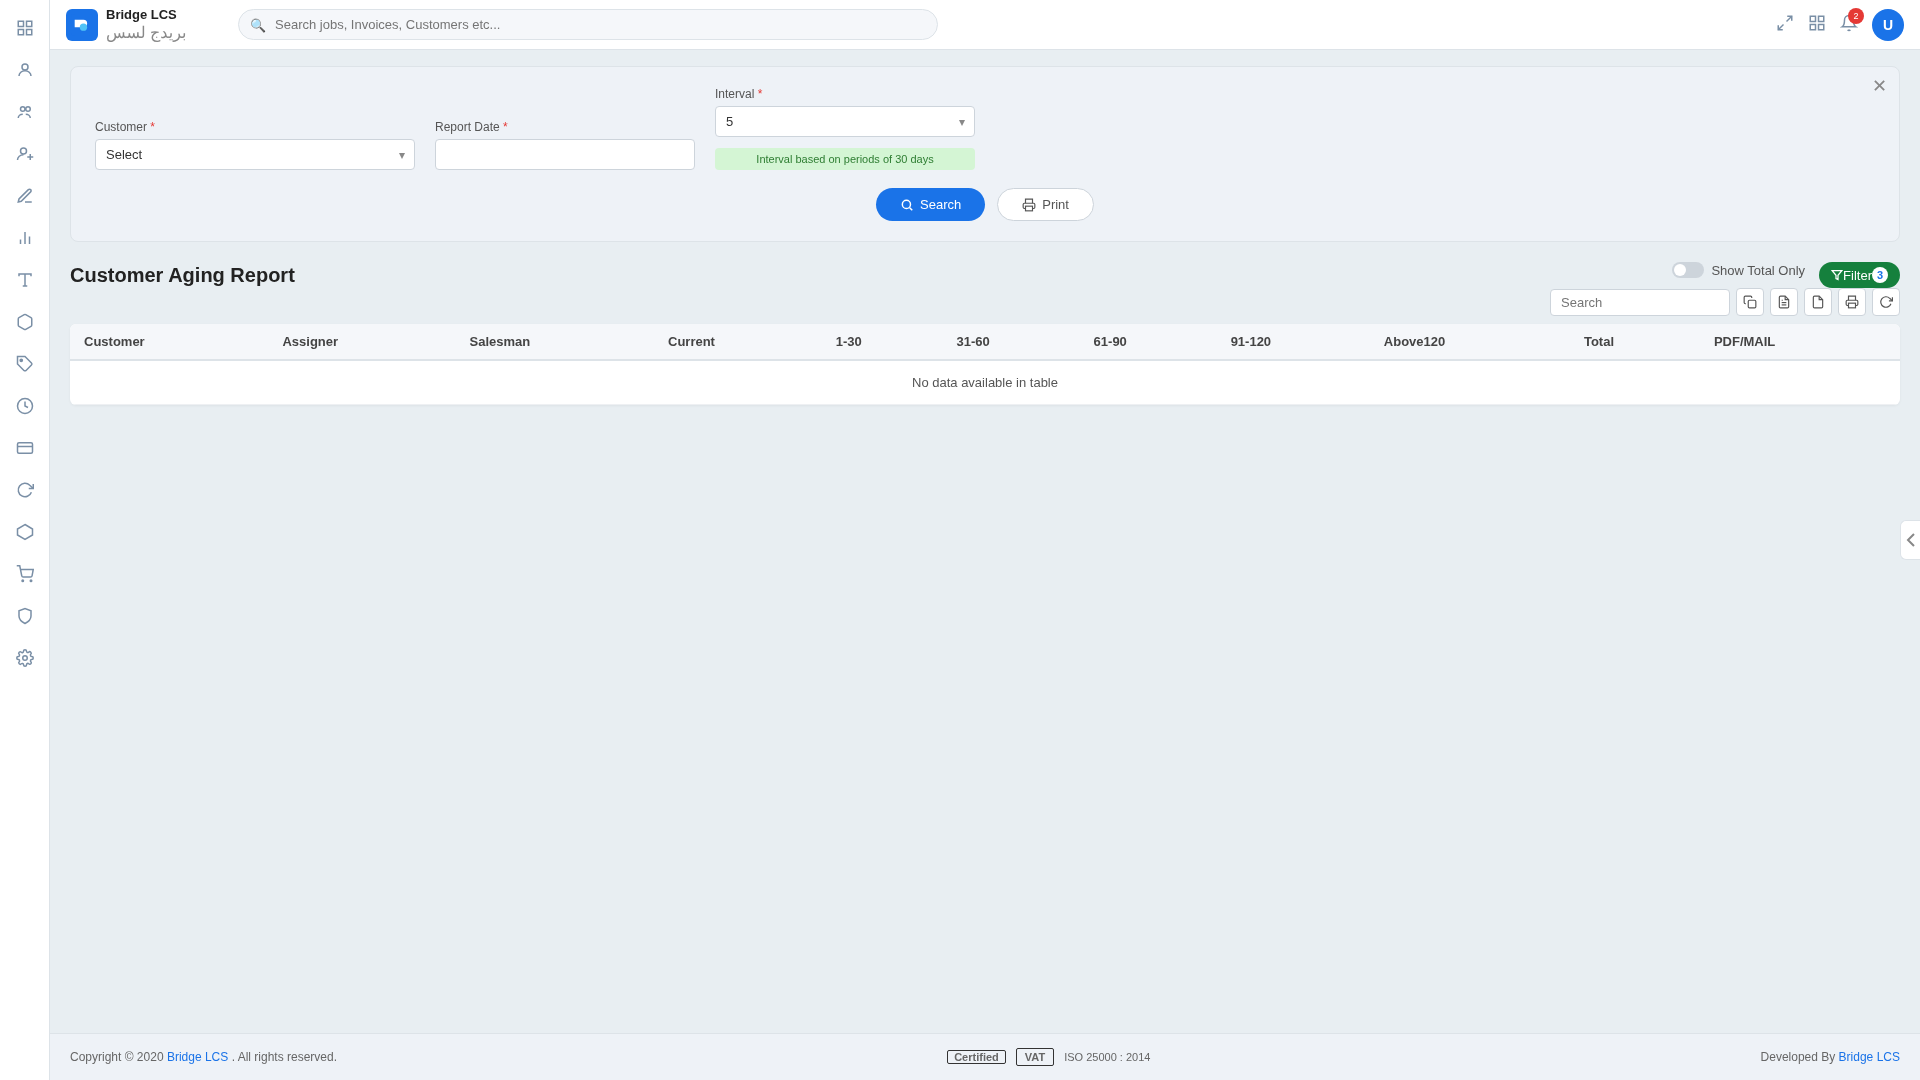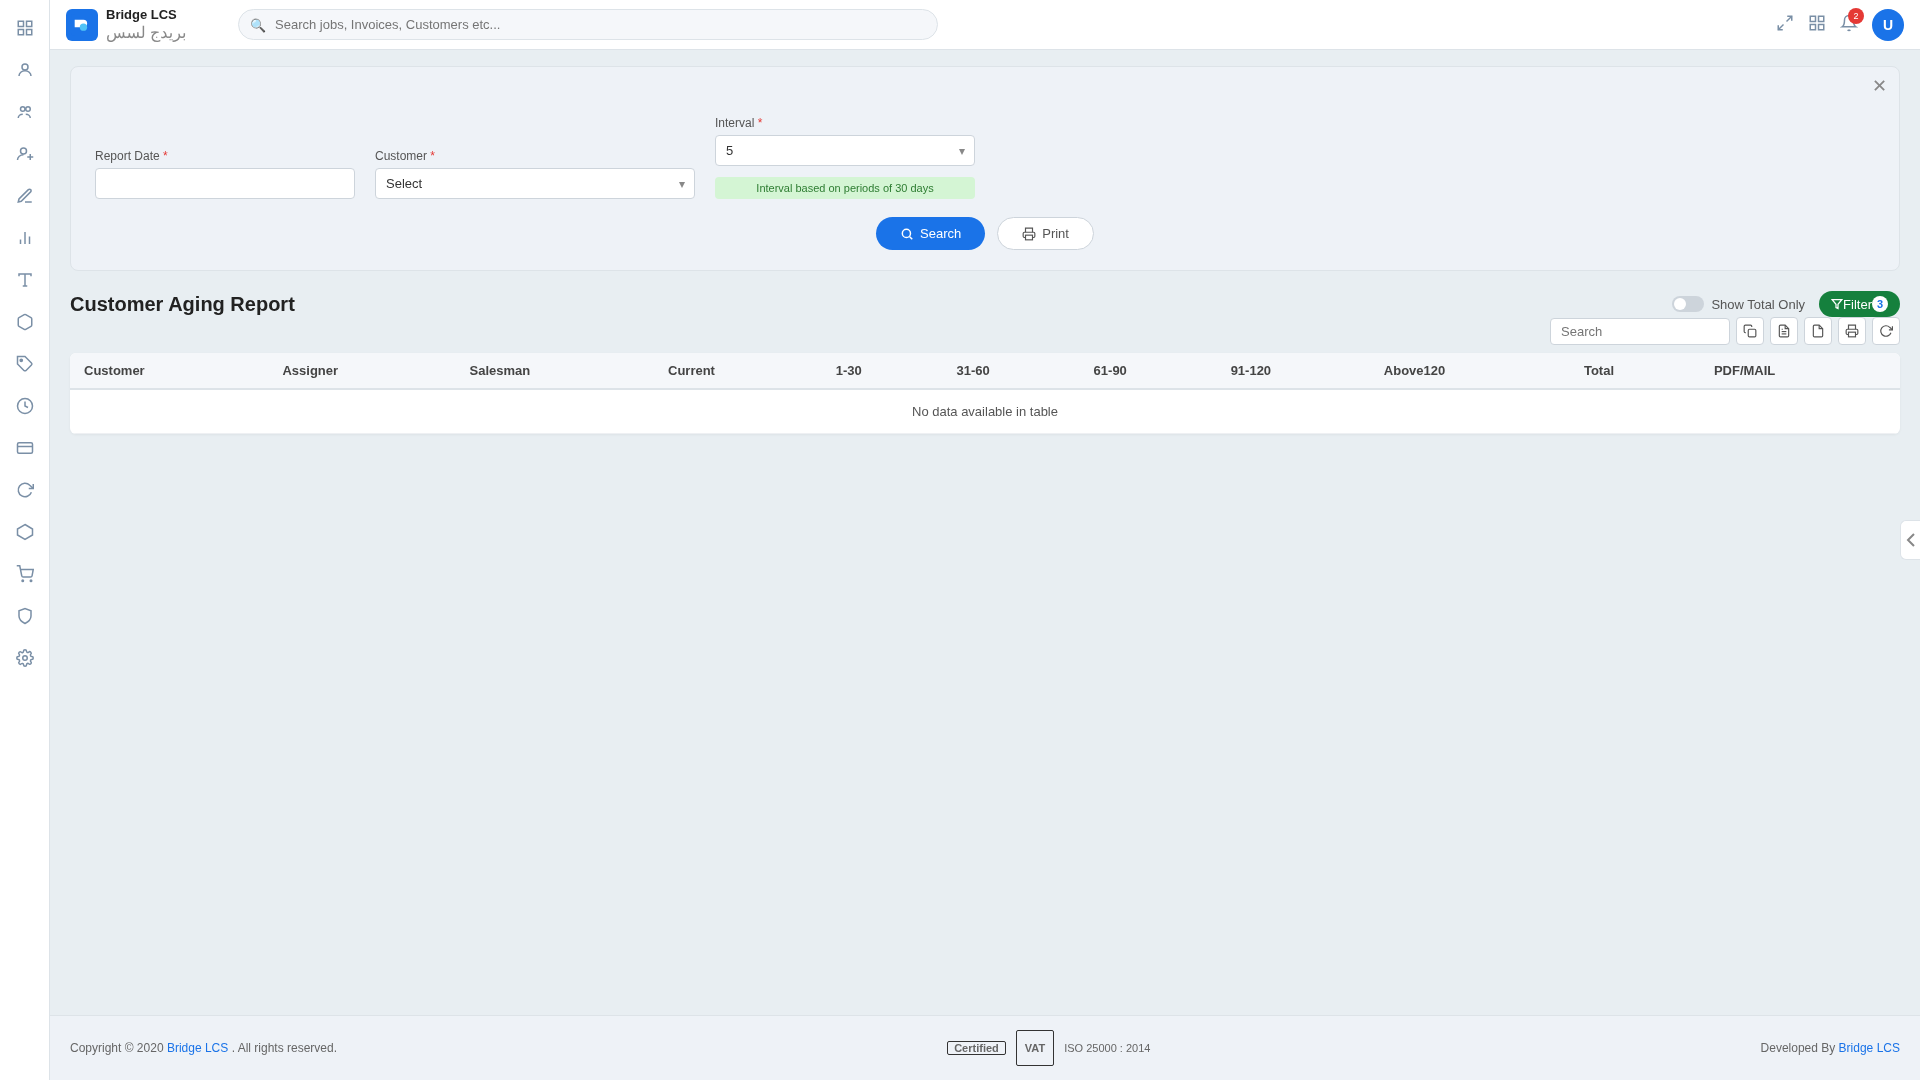--- a/index.html
+++ b/index.html
@@ -165,21 +165,20 @@
     }
     .filter-field {
       display: flex;
       flex-direction: column;
       gap: 5px;
     }
     .filter-field label {
       font-size: 12px;
       color: #555;
       font-weight: 500;
-      margin-top: 29px;
     }
     .filter-field label span.required { color: #e53935; }
     .filter-select, .filter-input {
       border: 1px solid #cdd4db;
       border-radius: 4px;
       padding: 7px 10px;
       font-size: 13px;
       background: #fff;
       outline: none;
       color: #333;
@@ -251,21 +250,21 @@
       align-items: center;
       justify-content: space-between;
     }
     .report-title {
       font-size: 20px;
       font-weight: 600;
       color: #222;
     }
     .report-header-right {
       display: flex;
-      align-items: center;
+      align-items: flex-start;
       gap: 14px;
     }
     .show-total-toggle {
       display: flex;
       align-items: center;
       gap: 7px;
       font-size: 13px;
       color: #555;
     }
     .toggle-switch {
@@ -390,21 +389,21 @@
     .footer-center { display: flex; align-items: center; gap: 10px; }
     .cert-badge {
       border: 1px solid #333;
       padding: 0 6px;
       font-size: 11px;
       font-weight: bold;
       border-radius: 2px;
     }
     .vat-badge {
       border: 1px solid #333;
-      padding: 11px 8px;
+      padding: 2px 8px;
       font-size: 11px;
       font-weight: bold;
       border-radius: 2px;
     }
     .iso-text { font-size: 11px; font-weight: normal; }
 
     
     .sidebar-toggle-right {
       position: fixed;
       right: 0;
@@ -579,37 +578,37 @@
       </div>
       <div class="avatar">U</div>
     </div>
   </div>
 
   <div class="content">
 
     <div class="filter-panel">
       <span class="filter-close">✕</span>
       <div class="filter-row">
-        <div class="filter-field field-date">
-          <label>
-            <span>Report Date</span>
-            <span class="required"> *</span>
-          </label>
-          <input type="text" class="filter-input" style="">
-        </div>
         <div class="filter-field field-customer">
           <label>
             <span>Customer</span>
             <span class="required"> *</span>
           </label>
           <div class="select-wrapper">
             <select class="filter-select">
               <option>Select</option>
             </select>
           </div>
+        </div>
+        <div class="filter-field field-date">
+          <label>
+            <span>Report Date</span>
+            <span class="required"> *</span>
+          </label>
+          <input type="text" class="filter-input" style="">
         </div>
         <div class="filter-field field-interval">
           <label>
             <span>Interval</span>
             <span class="required"> *</span>
           </label>
           <div class="select-wrapper">
             <select class="filter-select">
               <option>5</option>
               <option>10</option>

